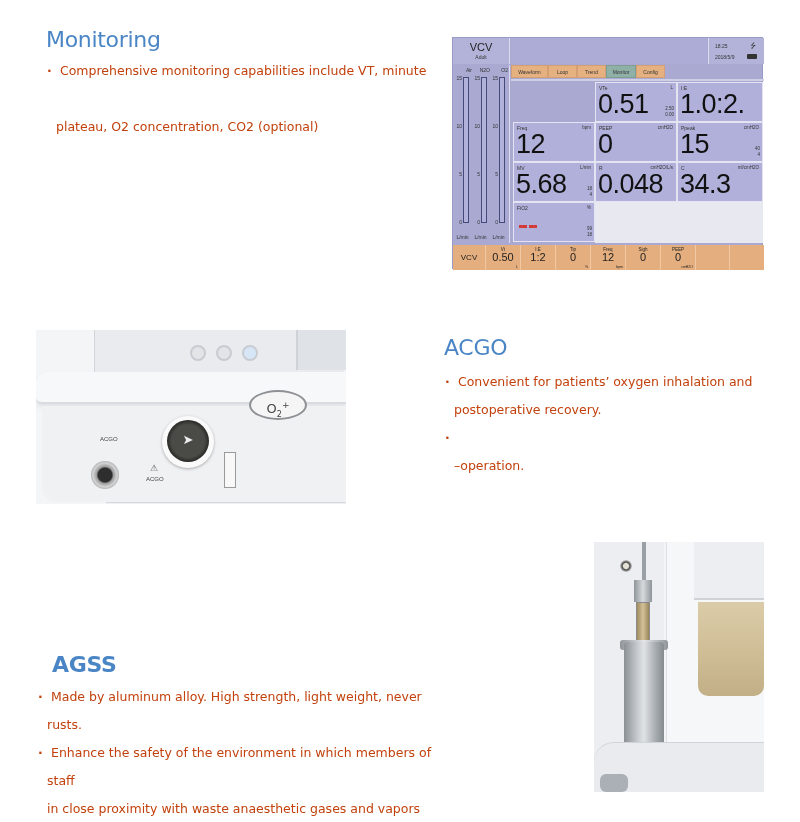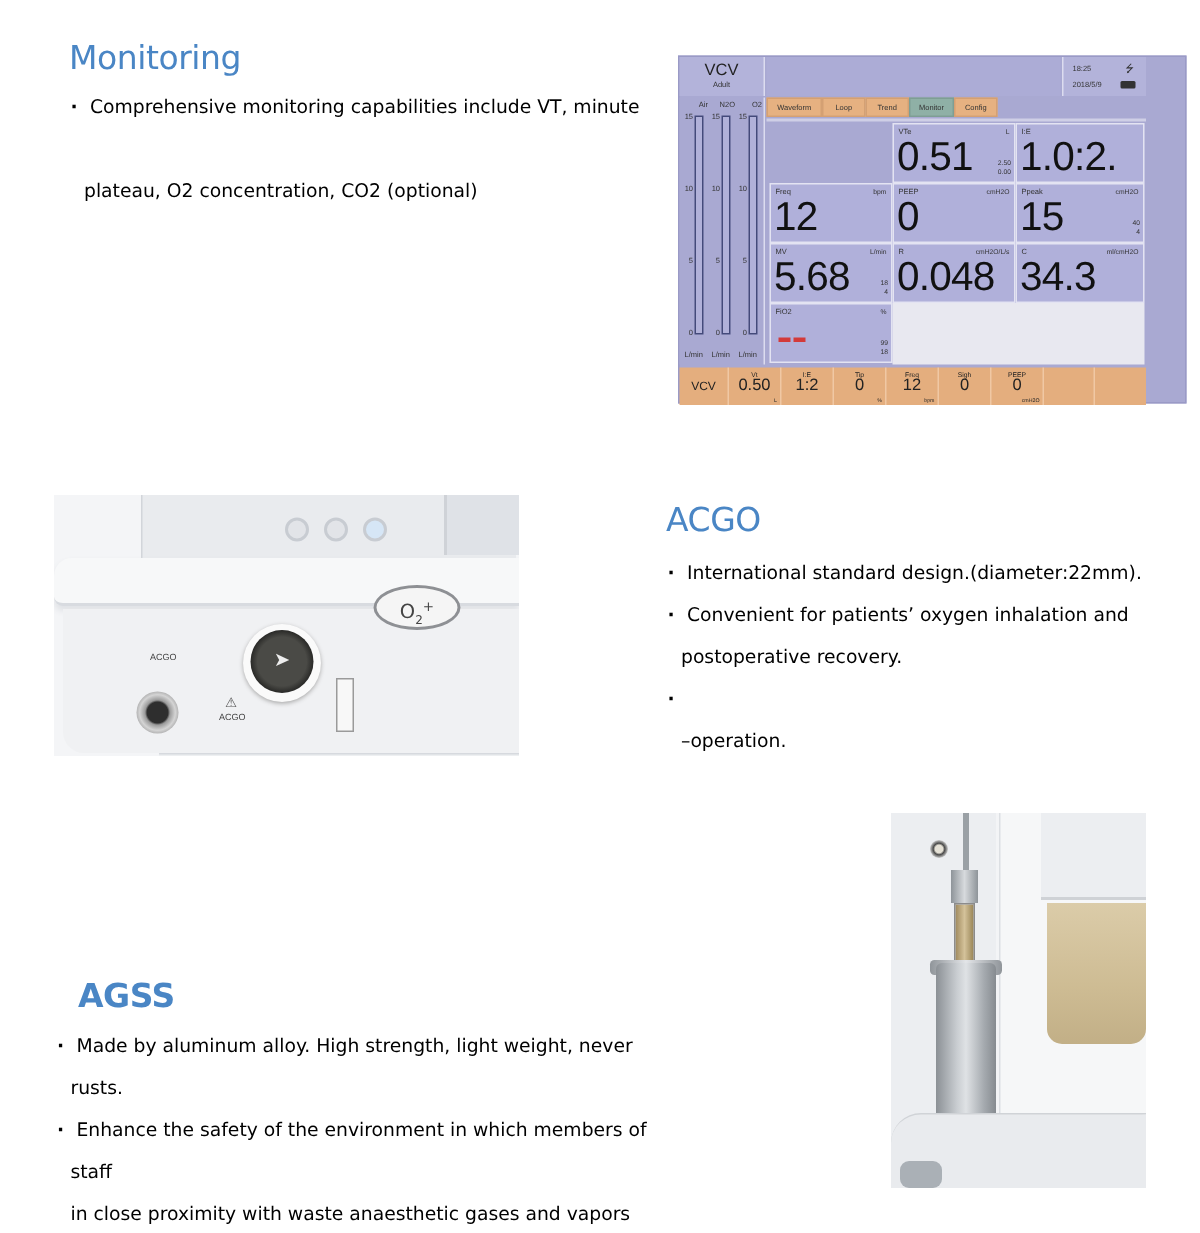--- a/index.html
+++ b/index.html
@@ -1,24 +1,24 @@
 <!DOCTYPE html>
 <html><head>
 <meta charset="utf-8">
 <style>
   * { box-sizing: border-box; margin: 0; padding: 0; }
   body { width: 800px; height: 822px; background: #ffffff; position: relative; overflow: hidden; font-family: "Liberation Sans", sans-serif; color: #3a3a3a; }
 
   .heading { position: absolute; color: #4a86c5; font-family: "DejaVu Sans", sans-serif; font-weight: normal; letter-spacing: -0.3px; }
-  .bullets { position: absolute; font-family: "DejaVu Sans", sans-serif; font-size: 12.5px; color: #000000; line-height: 28px; }
+  .bullets { position: absolute; font-family: "DejaVu Sans", sans-serif; font-size: 12.5px; color: #c2410c; line-height: 28px; }
   .bullets .b { padding-left: 9px; text-indent: -9px; }
   .bullets .b::before { content: "\00B7"; display: inline-block; width: 9px; text-indent: 0; font-weight: bold; }
 
   
-  .screen { position: absolute; left: 452px; top: 37px; width: 339px; height: 232px; background: #a9a9d2; border: 1px solid #9a9ac6; font-family: "Liberation Sans", sans-serif; }
+  .screen { position: absolute; left: 452px; top: 37px; width: 311px; height: 232px; background: #a9a9d2; border: 1px solid #9a9ac6; font-family: "Liberation Sans", sans-serif; }
   .top-bar { position: absolute; left: 0; top: 0; width: 311px; height: 26px; }
   .mode-box { position: absolute; left: 0; top: 0; width: 57px; height: 26px; background: #b3b3da; border-right: 1px solid #dcdcef; text-align: center; }
   .mode-box .m { font-size: 11px; color: #222; line-height: 14px; margin-top: 2px; }
   .mode-box .p { font-size: 5px; color: #333; }
   .mid-box { position: absolute; left: 58px; top: 0; width: 196px; height: 26px; background: #acacd6; }
   .mute-btn { position: absolute; left: 222px; top: 6px; width: 26px; height: 12px; background: #e7b283; border: 1px solid #d39c6a; font-size: 5px; text-align: center; line-height: 11px; color: #333; }
   .time-box { position: absolute; left: 255px; top: 0; width: 56px; height: 26px; background: #b3b3da; border-left: 1px solid #dcdcef; font-size: 5px; color: #333; }
   .time-box .t { position: absolute; left: 6px; top: 5px; }
   .time-box .d { position: absolute; left: 6px; top: 16px; }
   .time-box .plug { position: absolute; right: 8px; top: 3px; font-size: 7px; }
@@ -261,23 +261,20 @@
   <div class="pa-switch-ring"></div>
   <div class="pa-switch">➤</div>
   <span class="pa-warn">⚠</span>
   <span class="pa-label" style="left:110px; top:146px;">ACGO</span>
   <div class="pa-bag"></div>
 </div>
 
 <h2 class="heading" style="left:444px; top:335px; font-size:22px;">ACGO</h2>
 <div class="bullets" style="left:445px; top:368px; width:330px;">
   <div class="b">
-    <span>International standard design.(diameter:22mm).</span>
-  </div>
-  <div class="b">
     <span>Convenient for patients’  oxygen inhalation and</span><br>
     <span>postoperative recovery.</span>
   </div>
   <div class="b">
     <br>
     <span>–operation.</span>
   </div>
 </div>
 
 <h2 class="heading" style="left:52px; top:652px; font-size:22px;font-weight:bold;">AGSS</h2>

